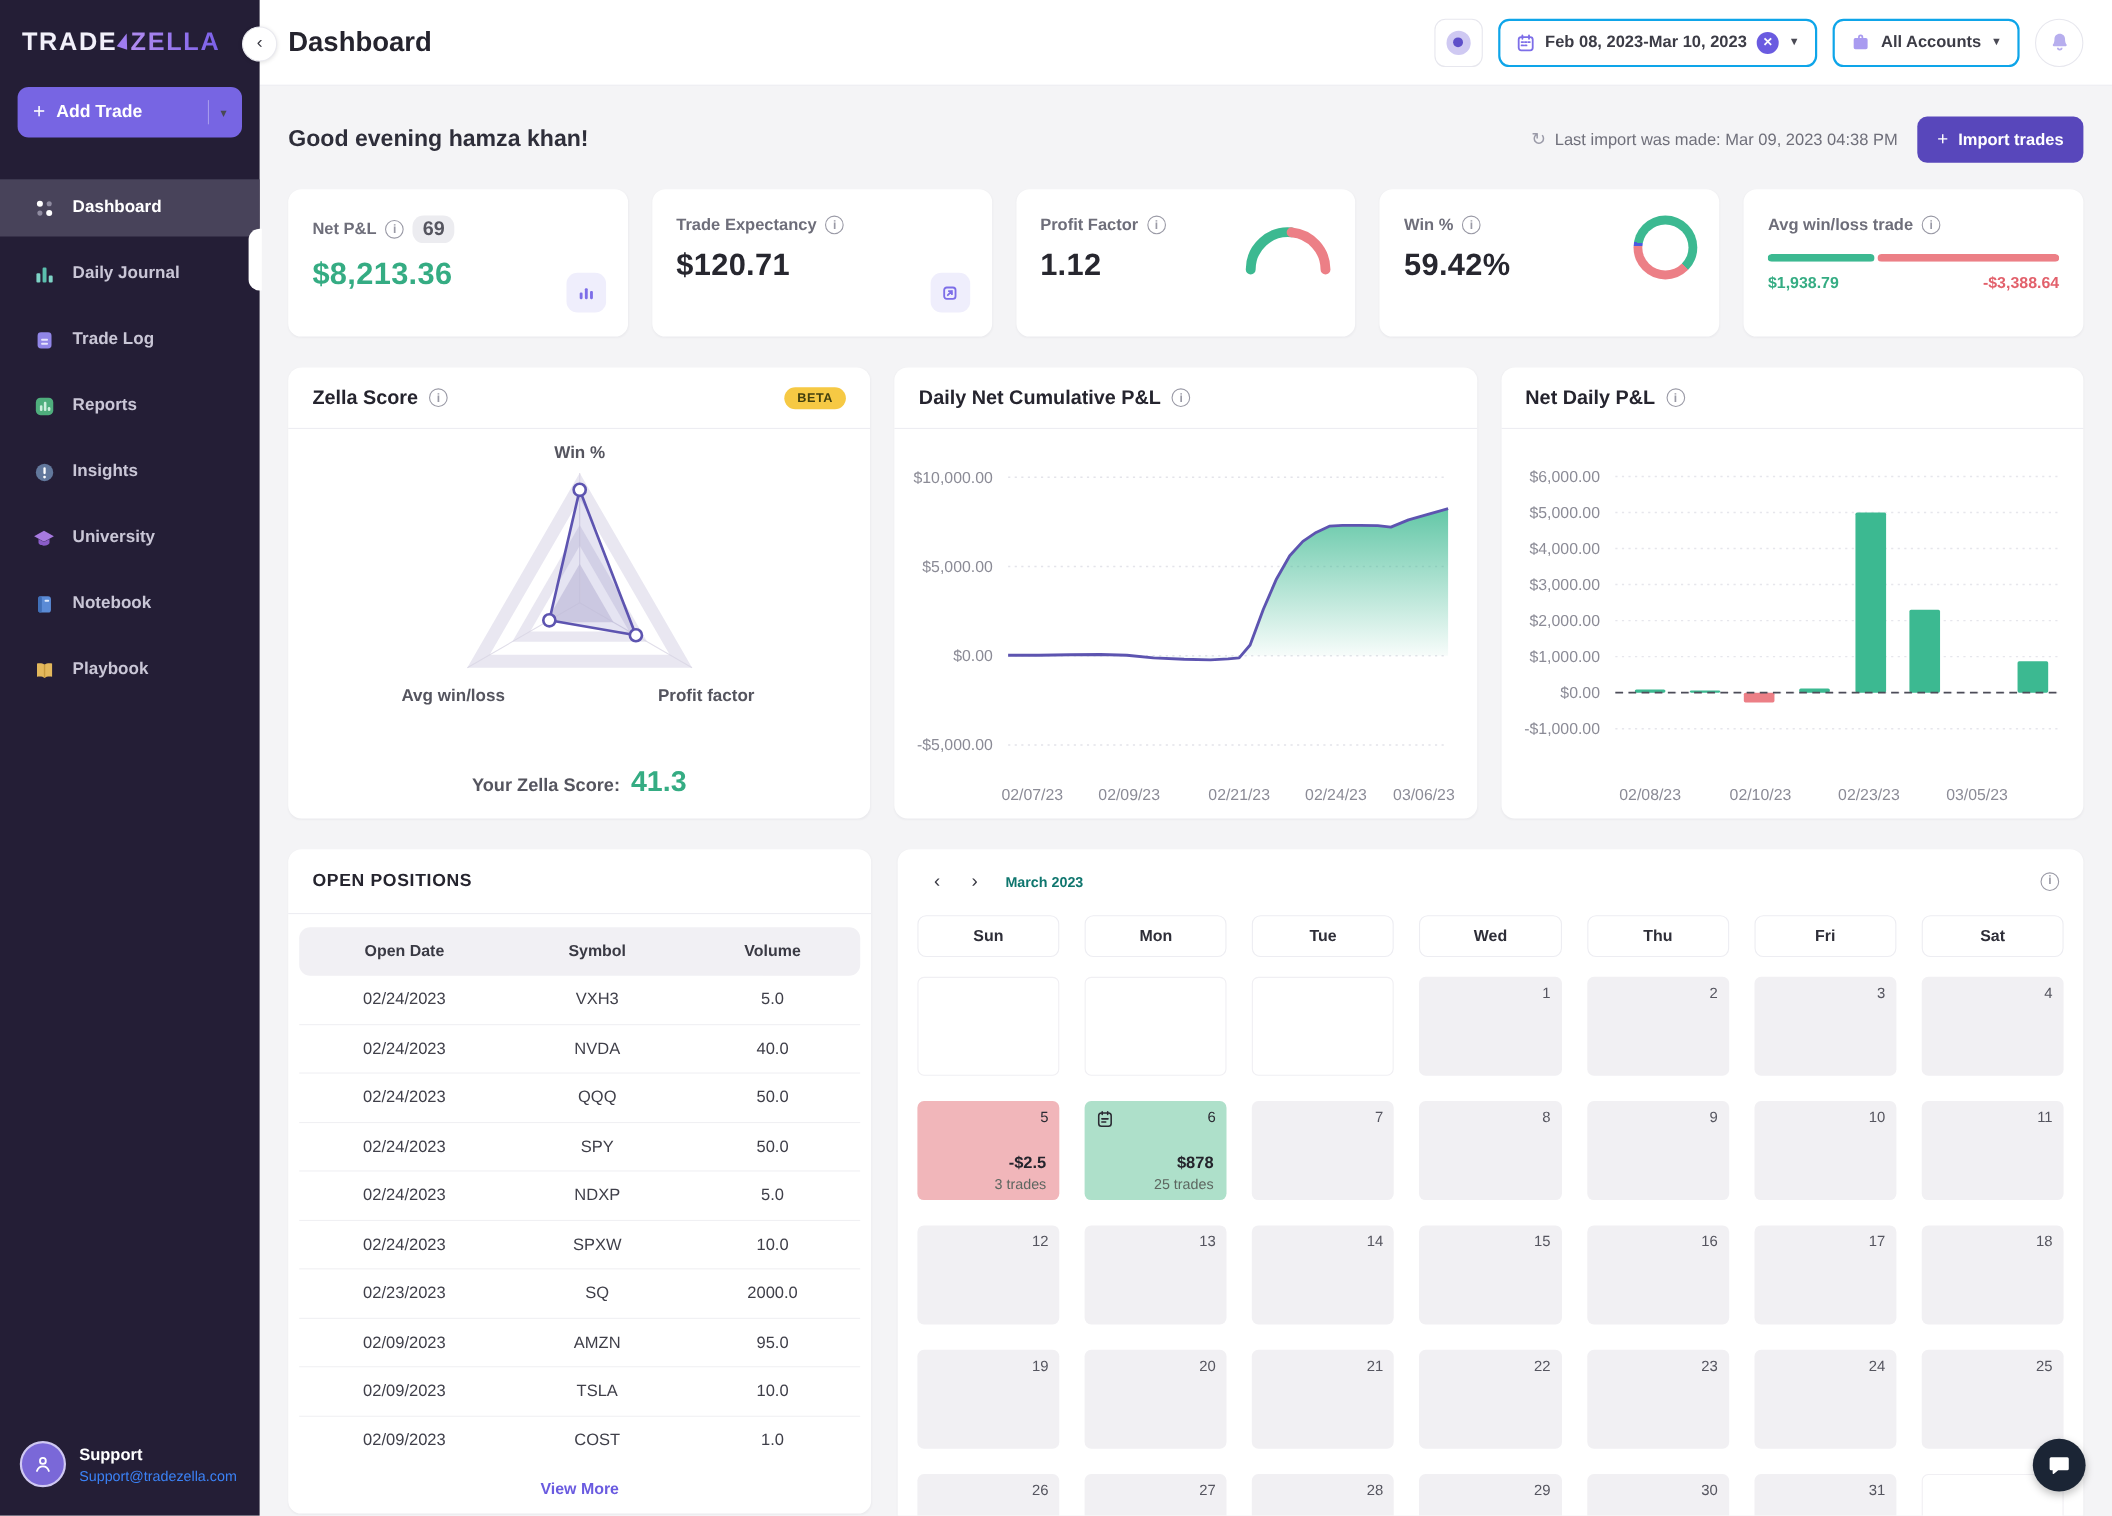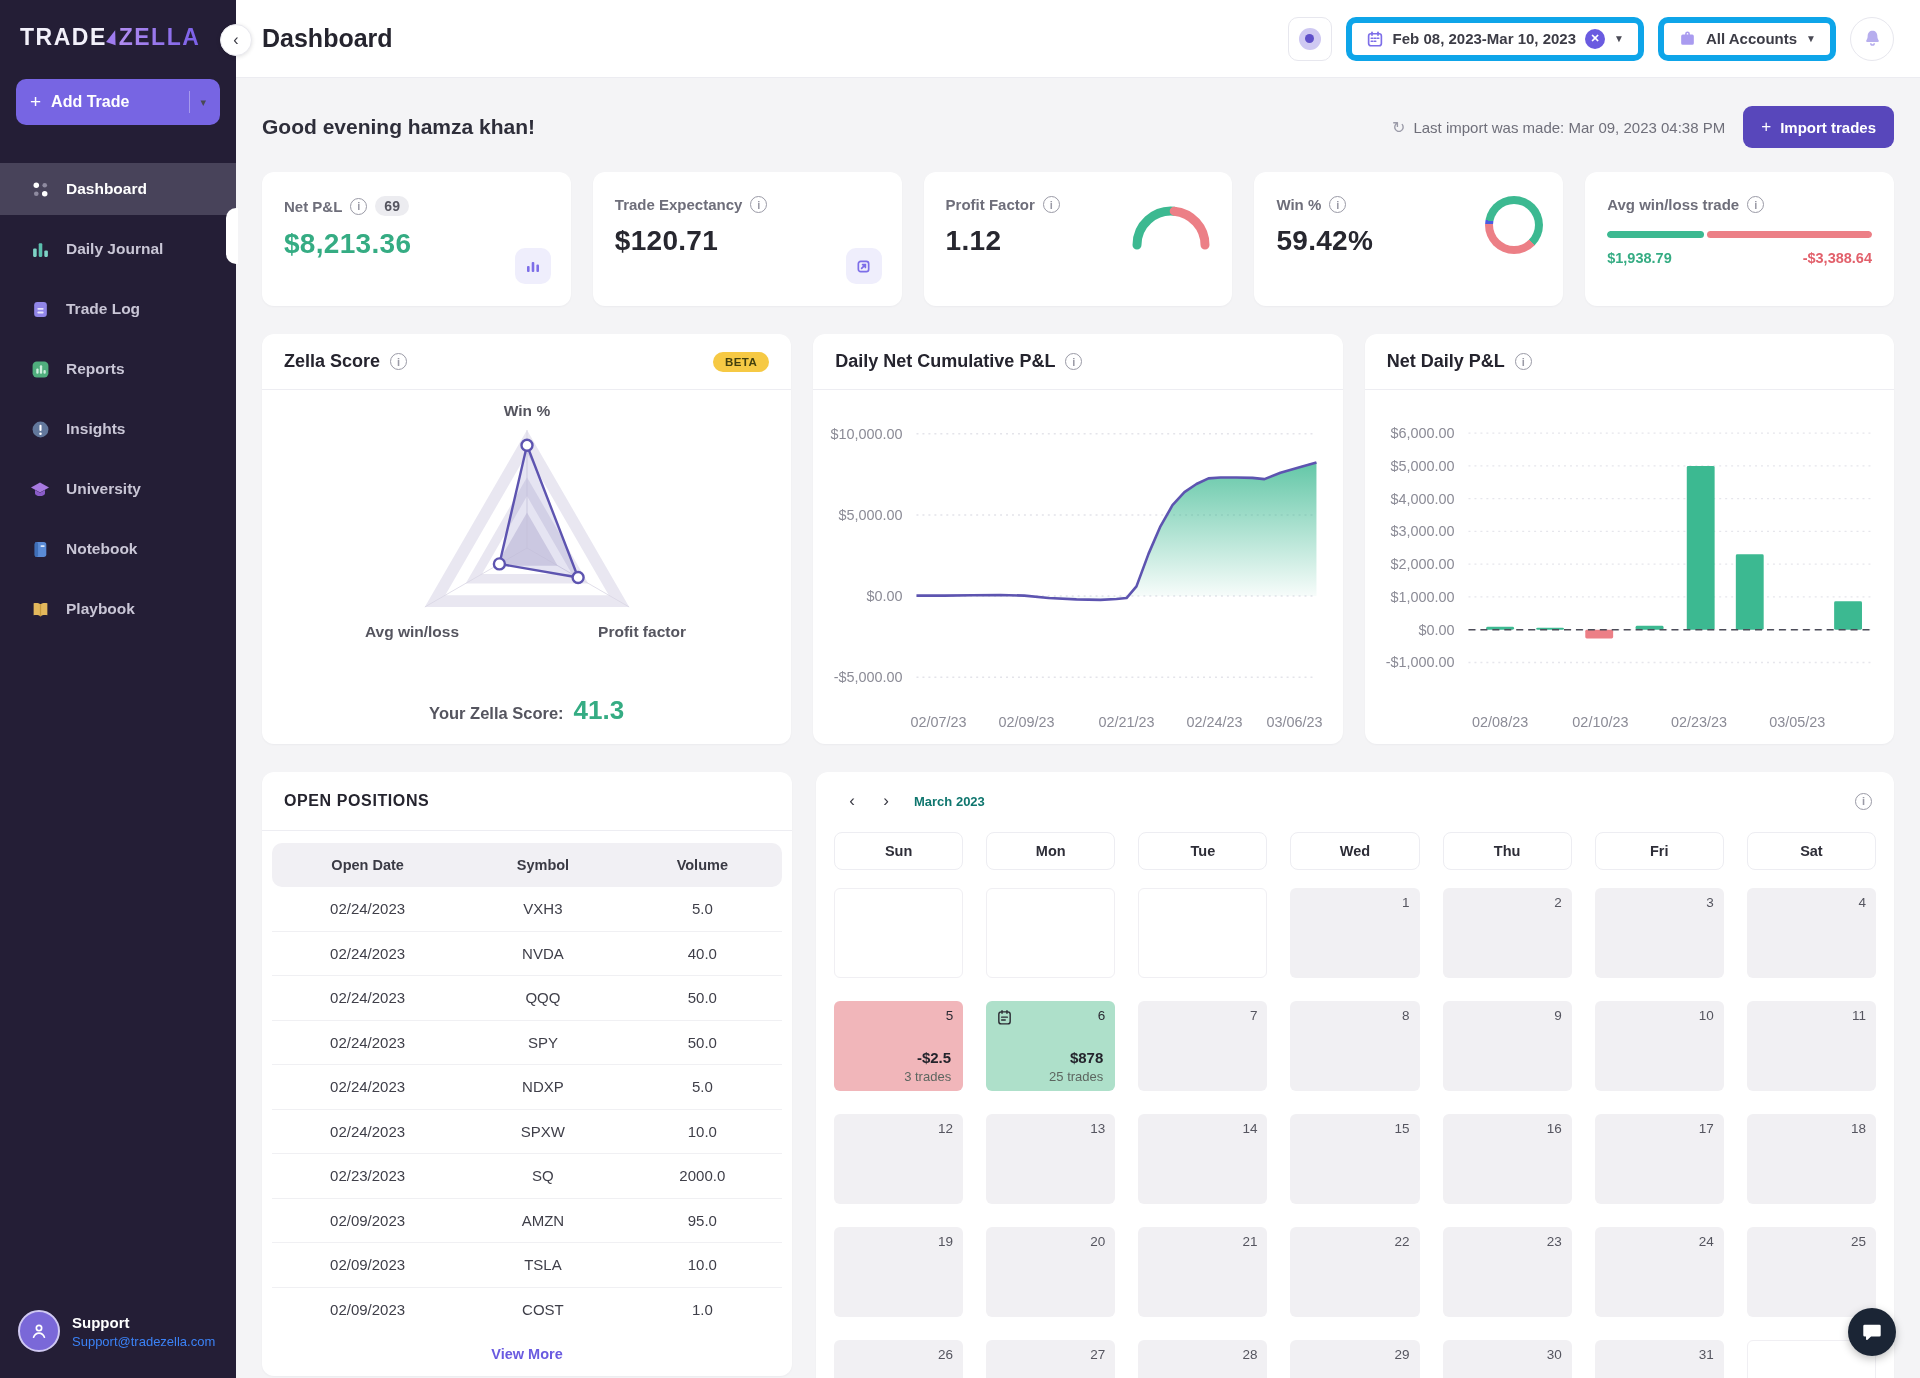--- a/index.html
+++ b/index.html
@@ -30,41 +30,41 @@
   .active-notch { position:absolute; left:226px; top:208px; width:12px; height:56px; background:#ffffff; border-radius:10px 0 0 10px; z-index:5; }
 
   
   .main { flex:1; display:flex; flex-direction:column; height:100%; min-width:0; }
   header.topbar { height:78px; background:#fff; border-bottom:1px solid #ececf1; display:flex; align-items:center; padding:0 26px; gap:14px; }
   .page-title { font-size:25px; font-weight:700; color:#25242e; }
   .topbar-right { margin-left:auto; display:flex; align-items:center; gap:14px; }
   .icon-btn { height:44px; min-width:44px; border-radius:10px; background:#fff; border:1px solid #e7e7ee; display:flex; align-items:center; justify-content:center; cursor:pointer; }
   .eye-outer { width:22px; height:22px; border-radius:50%; background:#cfc9f2; display:flex; align-items:center; justify-content:center; }
   .eye-dot { width:9px; height:9px; border-radius:50%; background:#5e4fc9; }
-  .pill-btn { height:44px; border-radius:10px; background:#fff; border:6px solid #0ea5e9; display:flex; align-items:center; gap:9px; padding:0 14px; font-size:15px; color:#3c3c46; font-weight:600; cursor:pointer; }
+  .pill-btn { height:44px; border-radius:10px; background:#fff; border:2px solid #0ea5e9; display:flex; align-items:center; gap:9px; padding:0 14px; font-size:15px; color:#3c3c46; font-weight:600; cursor:pointer; }
   .x-badge { width:20px; height:20px; border-radius:50%; background:#6a5be0; color:#fff; font-size:11px; display:flex; align-items:center; justify-content:center; }
   .caret { font-size:10px; color:#4a4a55; }
   .bell-btn { border-radius:50%; }
 
   .content { flex:1; padding:16px 26px 24px; overflow:hidden; }
   .greeting-row { display:flex; align-items:center; margin:12px 0 24px; }
   .greeting { font-size:21px; font-weight:700; color:#2e2e3a; }
   .greeting-right { margin-left:auto; display:flex; align-items:center; gap:18px; }
   .last-import { font-size:15px; color:#6f6f7a; display:flex; align-items:center; gap:8px; }
   .refresh-ic { color:#9a9aa8; font-size:16px; }
   .import-btn { height:42px; border:none; border-radius:9px; background:#5847bb; color:#fff; font-size:15px; font-weight:700; padding:0 18px; display:flex; align-items:center; gap:9px; cursor:pointer; font-family:inherit; }
   .import-btn .plus { font-size:17px; font-weight:400; }
 
   
   .stats-row { display:grid; grid-template-columns:repeat(5,1fr); gap:22px; margin-bottom:28px; }
   .stat-card { background:#fff; border-radius:12px; height:134px; padding:24px 22px; position:relative; box-shadow:0 1px 2px rgba(30,30,60,.04); }
   .stat-top { display:flex; align-items:center; gap:8px; font-size:15px; color:#6e6e7a; font-weight:600; }
   .stat-value { font-size:28px; font-weight:800; color:#27272f; margin-top:12px; letter-spacing:.3px; }
   .stat-value.green { color:#35ac83; }
-  .count-badge { background:#ececf0; color:#55555f; font-size:14px; font-weight:700; border-radius:10px; padding:2px 9px; }
+  .count-badge { background:#ececf0; color:#55555f; font-size:18px; font-weight:700; border-radius:10px; padding:2px 9px; }
   .info-icon { width:17px; height:17px; border-radius:50%; border:1.5px solid #9a9aa6; color:#9a9aa6; font-size:11px; font-weight:700; display:inline-flex; align-items:center; justify-content:center; flex:0 0 auto; }
   .mini-icon { position:absolute; right:20px; bottom:22px; width:36px; height:36px; border-radius:10px; background:#efeefc; display:flex; align-items:center; justify-content:center; }
   .gauge-wrap { position:absolute; right:18px; top:28px; }
   .donut { position:absolute; right:20px; top:24px; width:58px; height:58px; border-radius:50%; }
   .donut::after { content:""; position:absolute; inset:8px; border-radius:50%; background:#fff; }
   .awl-bar { display:flex; gap:3px; height:7px; margin-top:18px; border-radius:4px; overflow:hidden; }
   .awl-bar .w { background:#3cb991; border-radius:4px; }
   .awl-bar .l { background:#ec7f86; border-radius:4px; flex:1; }
   .awl-vals { display:flex; justify-content:space-between; margin-top:12px; font-size:14.5px; font-weight:700; }
   .awl-vals .win { color:#35ac83; } .awl-vals .loss { color:#e2606b; }

